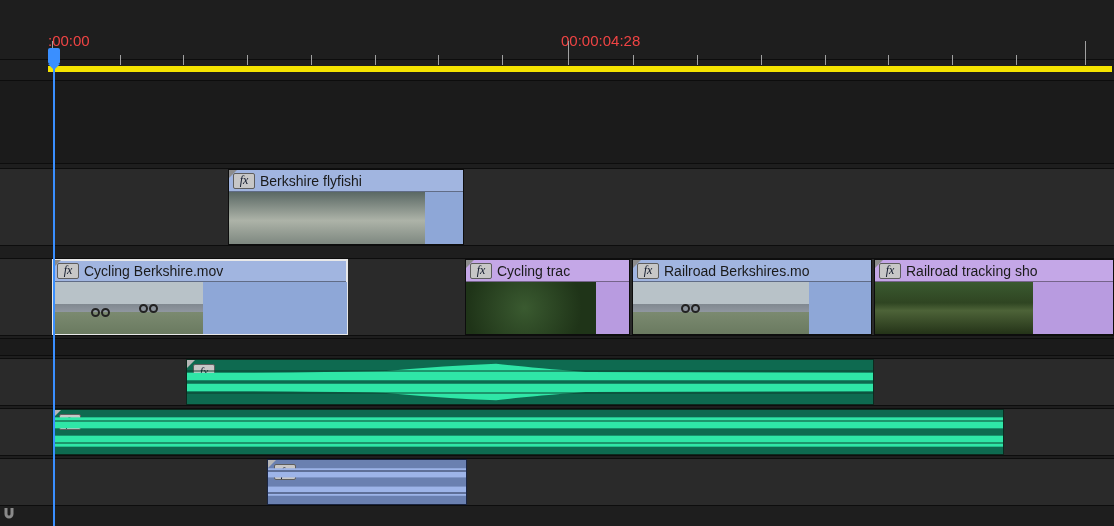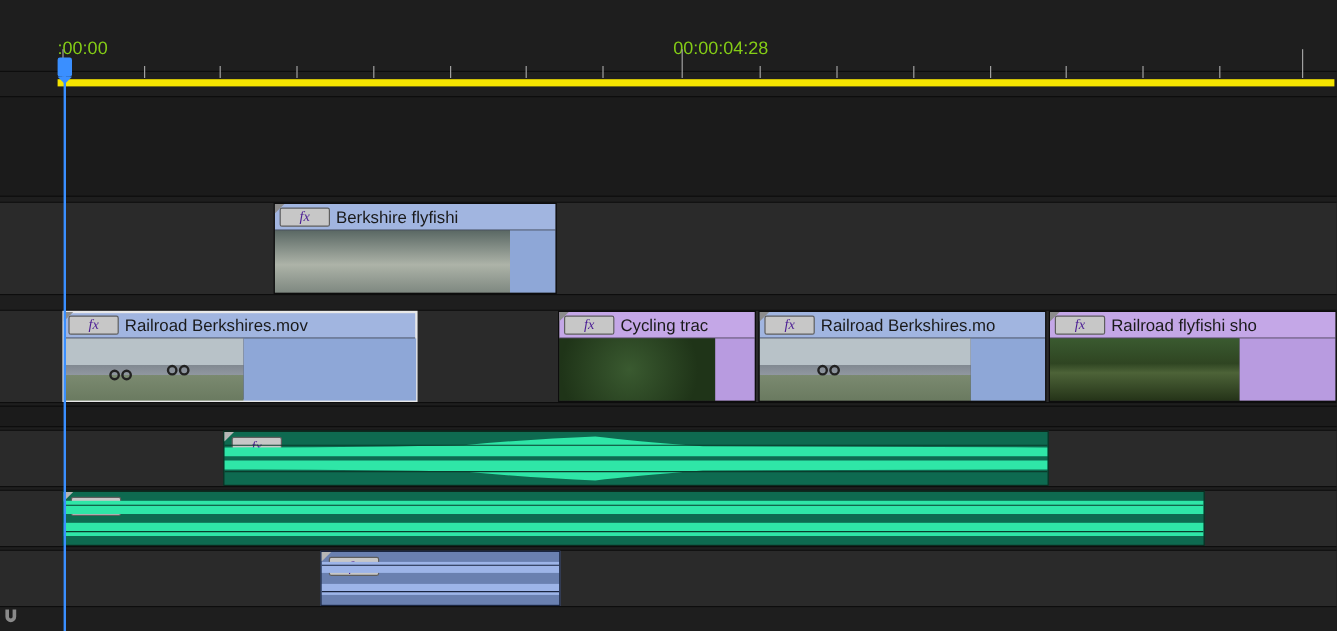--- a/index.html
+++ b/index.html
@@ -9,21 +9,21 @@
     font-family: "Segoe UI", "Helvetica Neue", Arial, sans-serif;
     font-size: 13px;
     color: #e8e8e8;
     position: relative;
   }
   .ruler {
     position: absolute; left: 0; right: 0; top: 0; height: 60px;
     border-bottom: 1px solid #0d0d0d;
   }
   .ruler .major {
-    position: absolute; top: 32px; font-size: 15px; color: #84cc16;
+    position: absolute; top: 32px; font-size: 15px; color: #ef4444;
   }
   .ruler .tick {
     position: absolute; width: 1px; background: #a0a0a0; bottom: -6px;
   }
   .ruler .tick.tall { height: 24px; }
   .ruler .tick.short { height: 10px; }
   .work-area {
     position: absolute; left: 48px; right: 2px; top: 66px; height: 6px;
     background: #f5e400;
   }
@@ -58,25 +58,25 @@
   .clip .hdr {
     height: 22px; display: flex; align-items: center;
     padding: 0 4px; gap: 5px; font-size: 14px; color: #1a1a1a;
     border-bottom: 1px solid rgba(0,0,0,.4);
     white-space: nowrap;
   }
   .clip.blue .hdr  { background: #a1b5e0; }
   .clip.lav  .hdr  { background: #c4a7e7; }
   .clip.sel        { outline: 2px solid #e8e8e8; outline-offset: -2px; }
   .fxbadge {
-    width: 42px; height: 16px; background: #c7c7c7;
+    width: 22px; height: 16px; background: #c7c7c7;
     border: 1px solid #5e5e5e;
     display: flex; align-items: center; justify-content: center;
     font-style: italic; font-family: Georgia, serif; font-size: 12px;
-    color: #4c1d95; border-radius: 2px;
+    color: #0f172a; border-radius: 2px;
   }
   .clip .body {
     position: absolute; left: 0; right: 0; top: 22px; bottom: 0;
   }
   .clip .thumb {
     position: absolute; top: 0; bottom: 0; left: 0;
   }
   .clip .fill {
     position: absolute; top: 0; bottom: 0; right: 0;
   }
@@ -160,21 +160,21 @@
       </div>
     </div>
   </div>
 
   <div class="track video" style="top:178px;height:78px">
 
     <div class="clip blue sel" style="left:52px;width:296px">
       <div class="corner"></div>
       <div class="hdr">
         <span class="fxbadge">fx</span>
-        <span>Railroad Berkshires.mov</span>
+        <span>Cycling Berkshire.mov</span>
       </div>
       <div class="body">
         <div class="thumb th-road" style="width:150px">
           <span class="bike" style="left:38px;top:26px"></span>
             <span class="bike" style="left:48px;top:26px"></span>
           <span class="bike" style="left:86px;top:22px"></span>
             <span class="bike" style="left:96px;top:22px"></span>
         </div>
         <div class="fill" style="left:150px"></div>
       </div>
@@ -204,21 +204,21 @@
             <span class="bike" style="left:58px;top:22px"></span>
         </div>
         <div class="fill" style="left:176px"></div>
       </div>
     </div>
 
     <div class="clip lav" style="left:874px;width:240px">
       <div class="corner"></div>
       <div class="hdr">
         <span class="fxbadge">fx</span>
-        <span>Railroad flyfishi sho</span>
+        <span>Railroad tracking sho</span>
       </div>
       <div class="body">
         <div class="thumb th-rail" style="width:158px"></div>
         <div class="fill" style="left:158px"></div>
       </div>
     </div>
   </div>
 
   <div class="track gap" style="top:258px;height:18px"></div>
 

